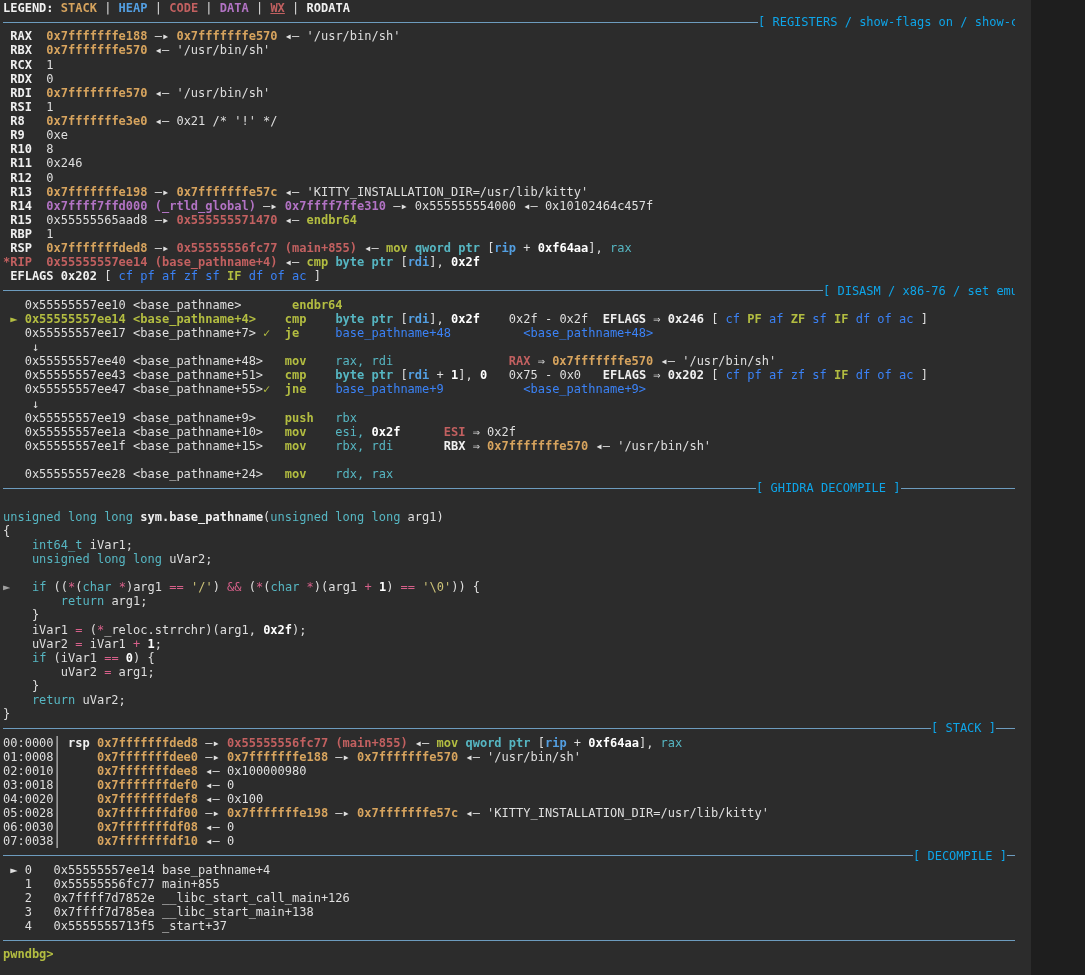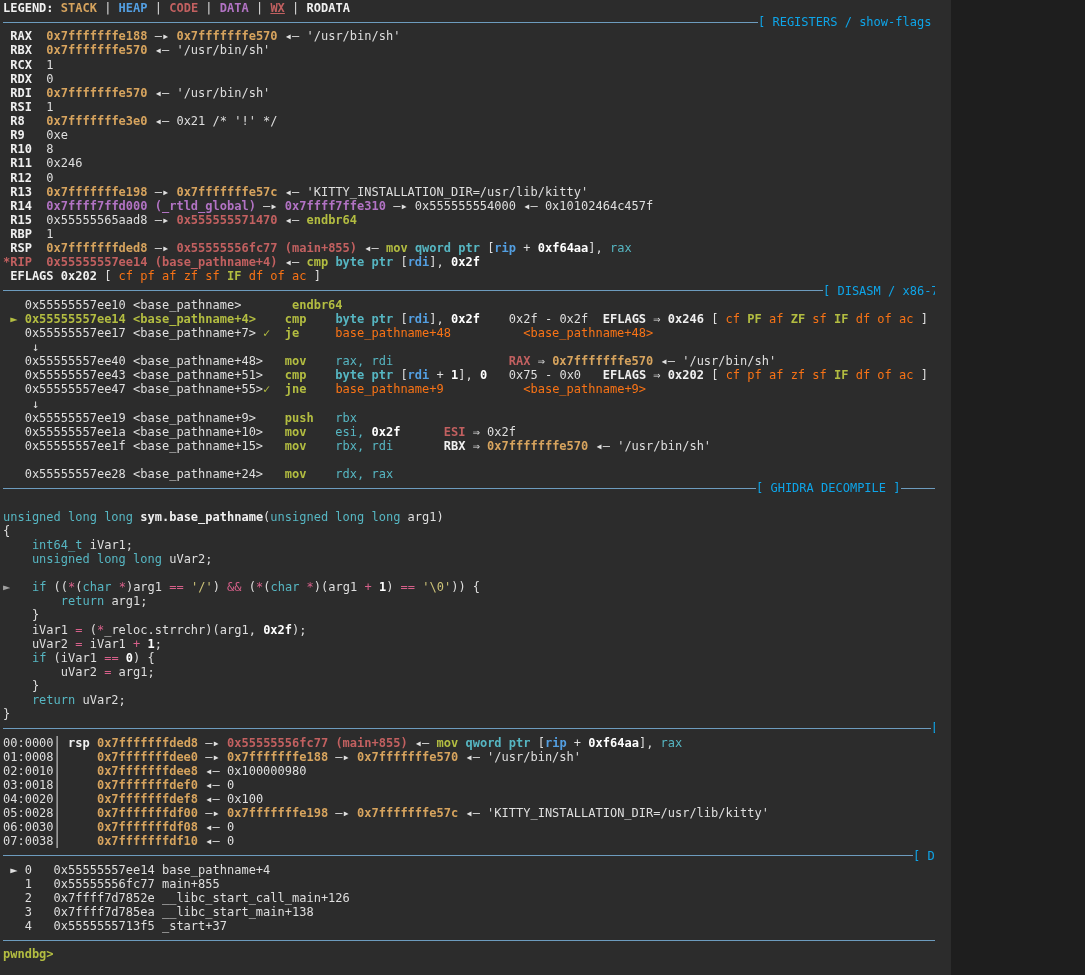--- a/index.html
+++ b/index.html
@@ -1,36 +1,36 @@
 <!DOCTYPE html>
 <html><head>
 <meta charset="utf-8">
 <style>
   html,body{margin:0;padding:0;background:#1e1e1e;}
   #terminal{
-    width:951px;height:975px;
+    width:1031px;height:975px;
     background:#2c2c2c;
     box-sizing:border-box;
     padding:1px 16px 0 3px;
     font-family:"DejaVu Sans Mono",monospace;
     font-size:12px;
     line-height:14.13px;
     overflow:hidden;
     cursor:text;
   }
   .ln{height:14.13px;white-space:pre;overflow:hidden;}
   .hdr{display:flex;align-items:center;}
   .hdr .fill{border-top:1px solid #6d9cbe;height:0;}
   .hdr .htxt{color:#0ea5e9;white-space:pre;flex:none;}
   .rule{position:relative;}
   .rule::after{content:"";position:absolute;left:-3px;right:0;top:50%;border-top:1px solid #6d9cbe;}
   .s-w{color:#dfdfdf;}
   .s-wb{color:#f0f0f0;font-weight:bold;}
   .s-o{color:#d7a45e;font-weight:bold;}
-  .s-r{color:#f97316;}
+  .s-r{color:#3b82f6;}
   .s-rb{color:#c26060;font-weight:bold;}
   .s-ru{color:#c26060;text-decoration:underline;}
   .s-rbu{color:#c26060;font-weight:bold;text-decoration:underline;}
   .s-p{color:#b273c4;font-weight:bold;}
   .s-v{color:#ffffff;font-weight:bold;}
   .s-g{color:#b3bd41;font-weight:bold;}
   .s-c{color:#56b6c2;}
   .s-cb{color:#56b6c2;font-weight:bold;}
   .s-b{color:#539fe2;font-weight:bold;}
   .s-pk{color:#d7608a;}

